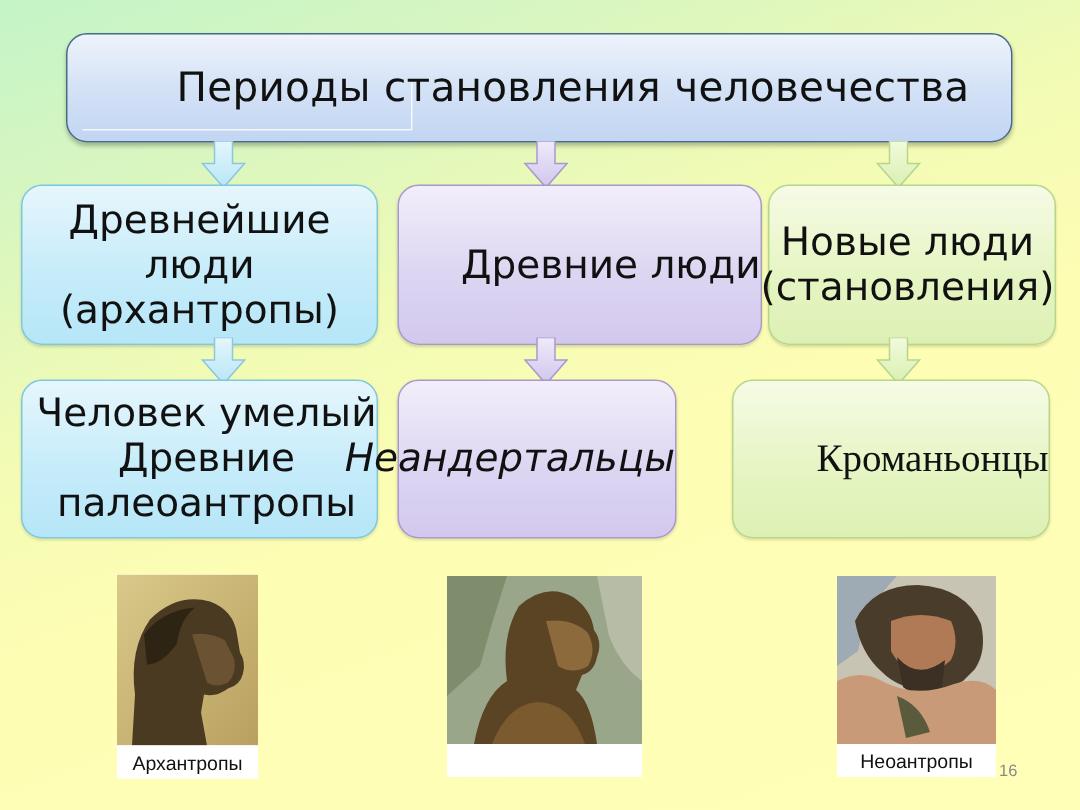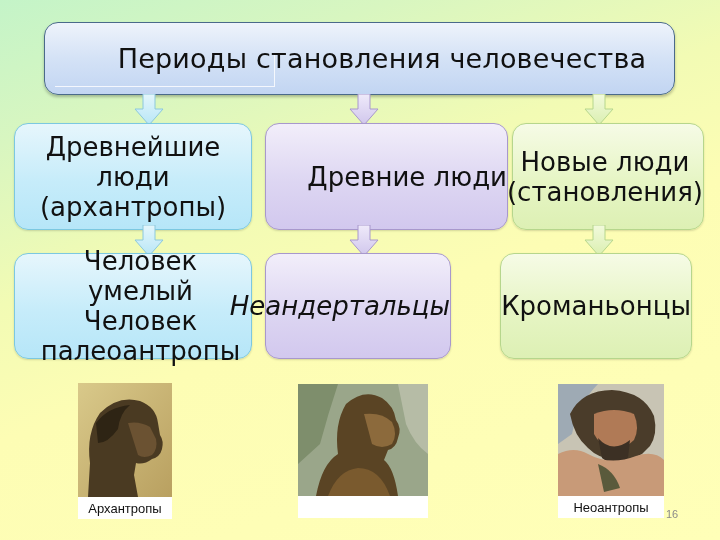--- a/index.html
+++ b/index.html
@@ -106,31 +106,31 @@
 <svg class="arrow" style="left:134px;top:225px;" viewBox="0 0 30 32">
   <path d="M9 0 H21 V15 H29 L15 31 L1 15 H9 Z" fill="url(#ga)" stroke="#8cc8dc" stroke-width="1"></path>
 </svg>
 <svg class="arrow" style="left:349px;top:225px;" viewBox="0 0 30 32">
   <path d="M9 0 H21 V15 H29 L15 31 L1 15 H9 Z" fill="url(#gb)" stroke="#a898cc" stroke-width="1"></path>
 </svg>
 <svg class="arrow" style="left:584px;top:225px;" viewBox="0 0 30 32">
   <path d="M9 0 H21 V15 H29 L15 31 L1 15 H9 Z" fill="url(#gc)" stroke="#b6d68c" stroke-width="1"></path>
 </svg>
 
-<div class="box col-blue" style="left:14px;top:253px;width:238px;height:106px;padding-left:15px;">
+<div class="box col-blue" style="left:14px;top:253px;width:238px;height:106px;">
   <div>
     <div>Человек умелый</div>
-    <div>Человек</div>
+    <div>Древние</div>
     <div>палеоантропы</div>
   </div>
 </div>
 <div class="box col-purple" style="left:265px;top:253px;width:186px;height:106px;font-style:italic;">
   <div>Неандертальцы</div>
 </div>
-<div class="box col-green" style="left:500px;top:253px;width:192px;height:106px;">
+<div class="box col-green" style="left:488px;top:253px;width:212px;height:106px;font-family:Liberation Serif, serif;">
   <div>Кроманьонцы</div>
 </div>
 
 <div class="photo" style="left:78px;top:383px;width:94px;height:136px;">
   <svg class="img" width="94" height="114" viewBox="0 0 94 114">
     <defs>
       <linearGradient id="bg1" x1="0" y1="0" x2="1" y2="1">
           <stop offset="0" stop-color="#d9c98a"></stop>
           <stop offset="1" stop-color="#b9a060"></stop>
         </linearGradient>

